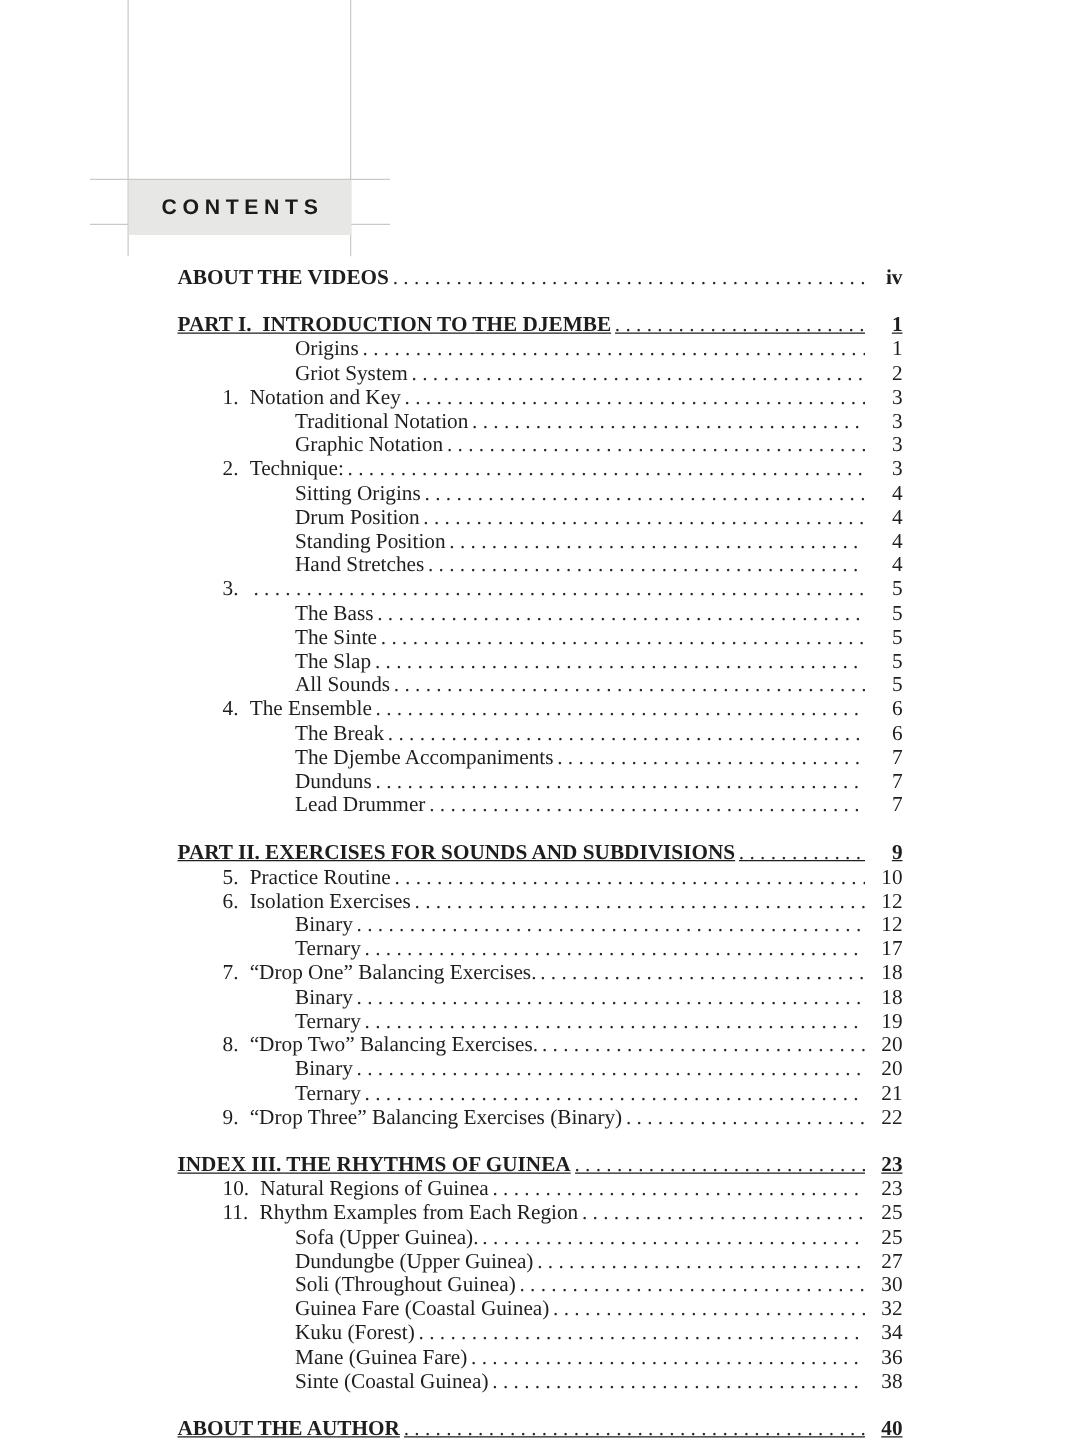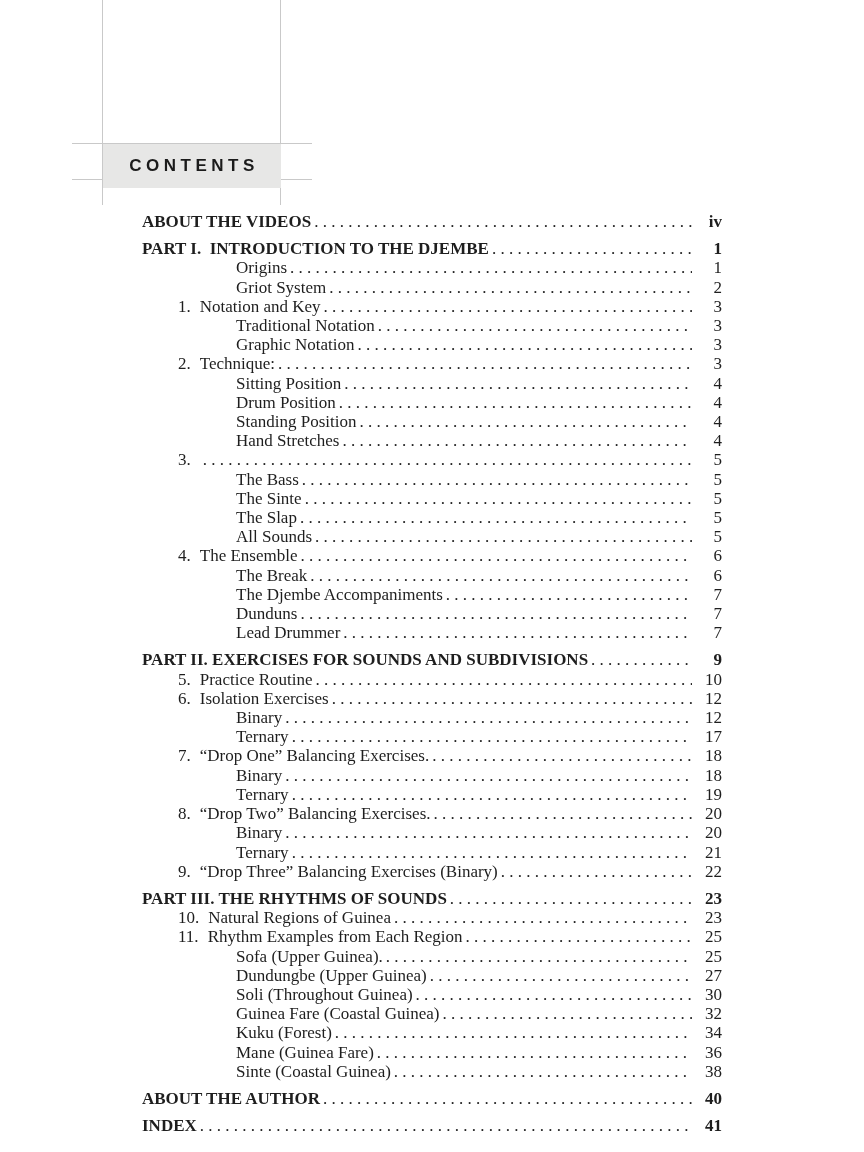--- a/index.html
+++ b/index.html
@@ -43,21 +43,21 @@
     left: 142px; top: 212px;
     width: 580px;
   }
   .row {
     display: flex;
     align-items: baseline;
     line-height: 19.2px;
     font-size: 17px;
     white-space: nowrap;
   }
-  .row.gap { margin-top: 8px; }
+  .row.gap { margin-top: 19px; text-decoration: underline; }
   .row.bold .title, .row.bold .pagenum, .row.bold .num { font-weight: bold; }
   .row.lvl1 { padding-left: 36px; }
   .row.lvl2 { padding-left: 94px; align-items: flex-end; }
   .num { margin-right: 9px; }
   .num:empty { display: none; margin: 0; }
   .title { white-space: pre; }
   .leader {
     flex: 1 1 auto;
     overflow: hidden;
     margin-left: 3px;
@@ -131,21 +131,21 @@
     <span class="pagenum">3</span>
   </div>
     <div class="row lvl1">
     <span class="num">2.</span>
     <span class="title">Technique:</span>
     <span class="leader"></span>
     <span class="pagenum">3</span>
   </div>
     <div class="row lvl2">
 
-    <span class="title">Sitting Position</span>
+    <span class="title">Sitting Origins</span>
     <span class="leader"></span>
     <span class="pagenum">4</span>
   </div>
     <div class="row lvl2">
 
     <span class="title">Drum Position</span>
     <span class="leader"></span>
     <span class="pagenum">4</span>
   </div>
     <div class="row lvl2">
@@ -286,21 +286,21 @@
     <span class="pagenum">21</span>
   </div>
     <div class="row lvl1">
     <span class="num">9.</span>
     <span class="title">“Drop Three” Balancing Exercises (Binary)</span>
     <span class="leader"></span>
     <span class="pagenum">22</span>
   </div>
     <div class="row lvl0 bold gap">
 
-    <span class="title">PART III. THE RHYTHMS OF SOUNDS</span>
+    <span class="title">INDEX III. THE RHYTHMS OF GUINEA</span>
     <span class="leader"></span>
     <span class="pagenum">23</span>
   </div>
     <div class="row lvl1">
     <span class="num">10.</span>
     <span class="title">Natural Regions of Guinea</span>
     <span class="leader"></span>
     <span class="pagenum">23</span>
   </div>
     <div class="row lvl1">

